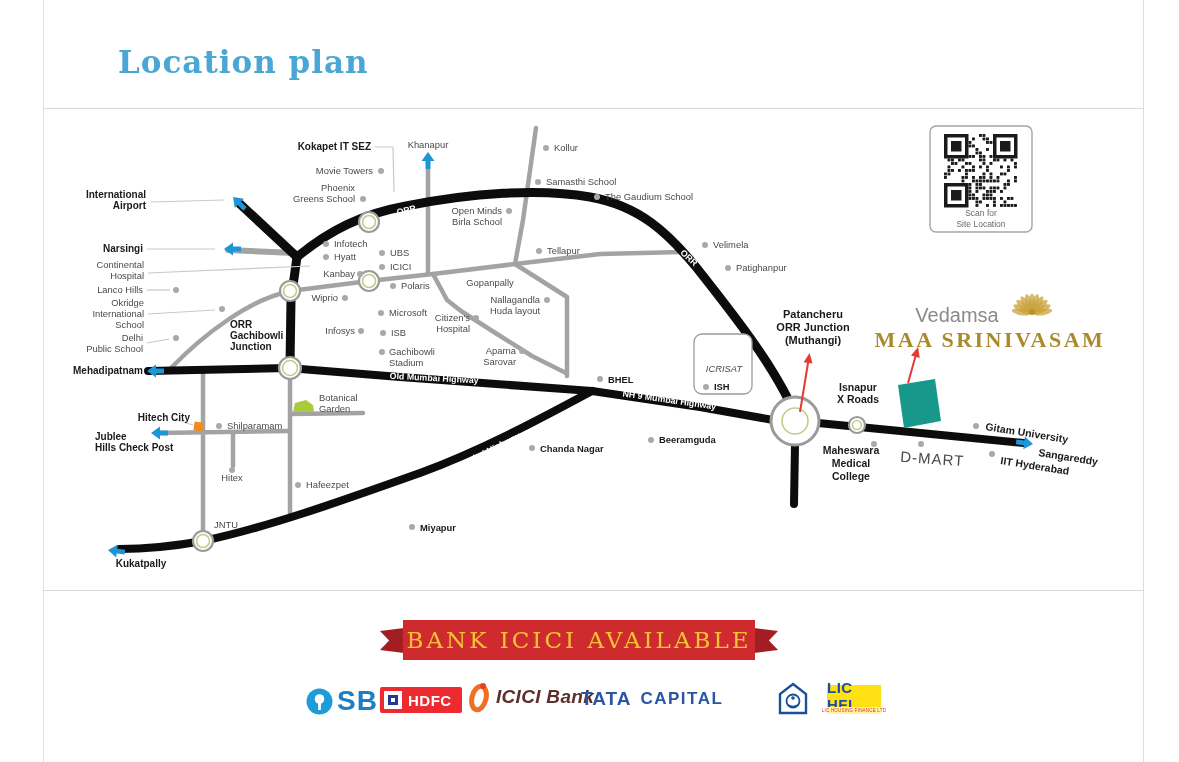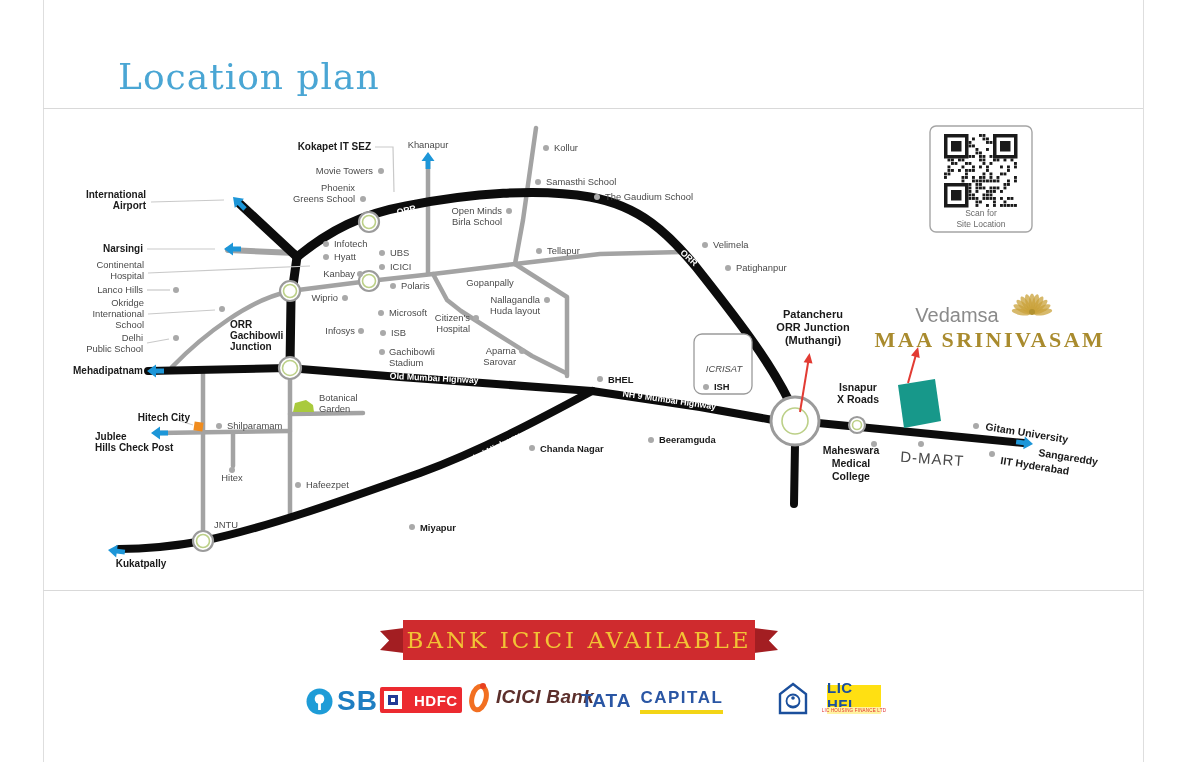--- a/index.html
+++ b/index.html
@@ -1,40 +1,40 @@
 <!DOCTYPE html>
 <html><head>
 <meta charset="utf-8">
 <style>
   html,body{margin:0;padding:0;background:#fff;}
   .page{position:relative;width:1179px;height:762px;background:#fff;overflow:hidden;
         font-family:"Liberation Sans",sans-serif;}
   .vline{position:absolute;top:0;width:1px;height:762px;background:#dedede;}
   .hline{position:absolute;left:43px;width:1100px;height:1px;background:#d9d9d9;}
-  .title{position:absolute;left:118px;top:56px;font-family:"DejaVu Serif",serif;
-         font-weight:400;font-size:36px;color:#4aa6d4;letter-spacing:1px;}
+  .title{position:absolute;left:118px;top:44px;font-family:"DejaVu Serif",serif;
+         font-weight:700;font-size:31px;color:#4aa6d4;letter-spacing:1px;}
   #map{position:absolute;left:0;top:0;}
   
   .ribbon-band{position:absolute;left:403px;top:620px;width:352px;height:40px;
         background:#cf2b2e;display:flex;align-items:center;justify-content:center;z-index:3;}
   .ribbon-band span{font-family:"DejaVu Serif",serif;font-size:23px;letter-spacing:3px;color:#f2c335;}
   .ribbon-tail{position:absolute;top:628px;width:24px;height:25px;background:#a31e22;z-index:2;}
   .tail-l{left:380px;clip-path:polygon(0% 12%,100% 0%,100% 100%,0% 88%,38% 50%);}
   .tail-r{left:754px;clip-path:polygon(100% 12%,0% 0%,0% 100%,100% 88%,62% 50%);}
   
   .bank{position:absolute;display:flex;align-items:center;}
   .sbi-text{font-size:28px;font-weight:bold;color:#1e7ec2;letter-spacing:1px;margin-left:4px;}
   .hdfc-box{width:78px;height:26px;background:#ec2a30;border-radius:2px;display:flex;align-items:center;padding-left:4px;}
   .hdfc-sq{width:18px;height:18px;background:#fff;display:flex;align-items:center;justify-content:center;}
   .hdfc-sq-in{width:10px;height:10px;background:#223a96;display:flex;align-items:center;justify-content:center;}
   .hdfc-sq-core{width:4px;height:4px;background:#fff;}
-  .hdfc-text{color:#fff;font-weight:bold;font-size:15px;letter-spacing:.5px;margin-left:12px;}
+  .hdfc-text{color:#fff;font-weight:bold;font-size:15px;letter-spacing:.5px;margin-left:6px;}
   .icici-text{font-size:19px;font-weight:bold;font-style:italic;color:#5c2f2b;margin-left:4px;letter-spacing:.3px;}
   .tata-a{font-size:19px;font-weight:800;color:#2a56a4;letter-spacing:1px;}
-  .tata-col{display:flex;flex-direction:column;margin-left:9px;}
+  .tata-col{display:flex;flex-direction:row;margin-left:9px;}
   .tata-b{font-size:17px;font-weight:700;color:#2a56a4;letter-spacing:1.5px;}
   .tata-bar{height:4px;background:#f3d516;margin-top:2px;}
   .lic-col{display:flex;flex-direction:column;margin-left:19px;}
   .lic-box{width:54px;height:22px;background:#ffe012;display:flex;align-items:center;justify-content:center;}
   .lic-text{font-size:15px;font-weight:800;color:#1b4f9c;letter-spacing:.5px;}
   .lic-cap{width:54px;height:7px;background:#fff3a0;font-size:4.5px;color:#e03030;
            display:flex;align-items:center;justify-content:center;letter-spacing:.2px;white-space:nowrap;}
 </style>
 </head>
 <body>

